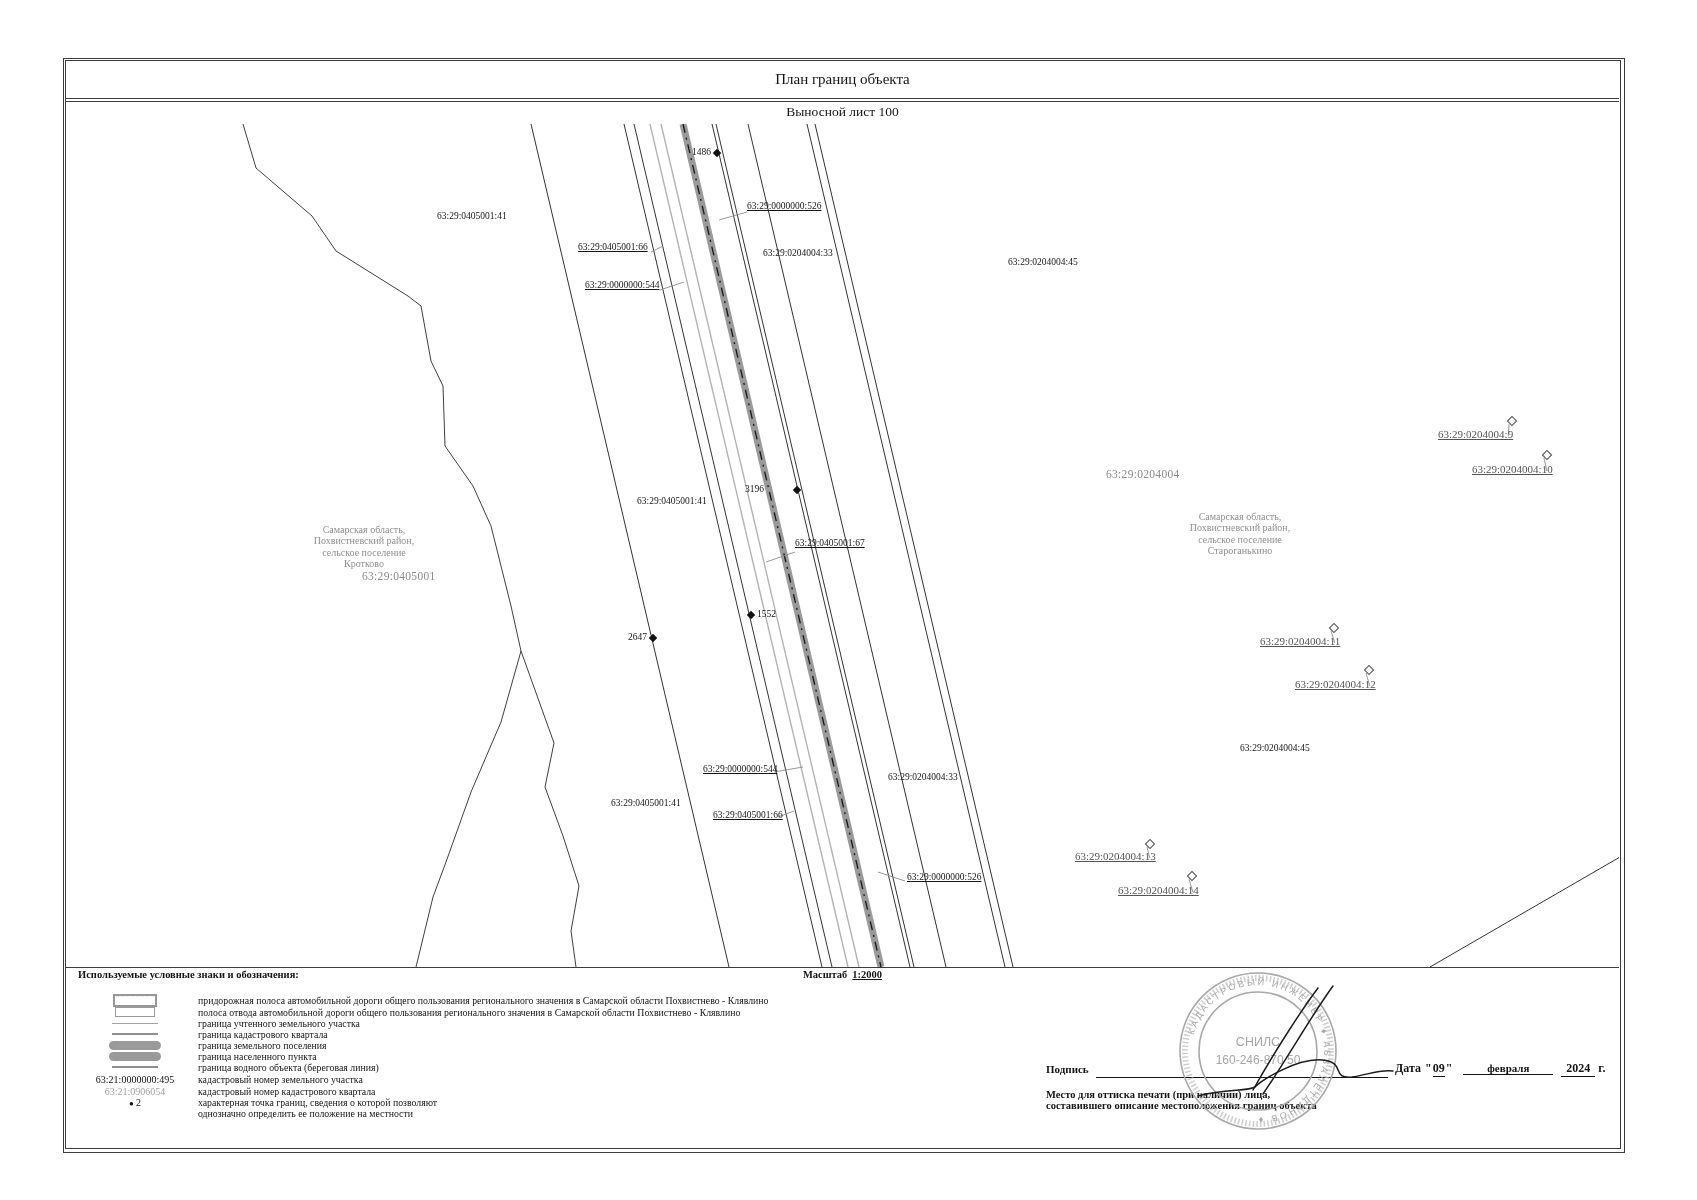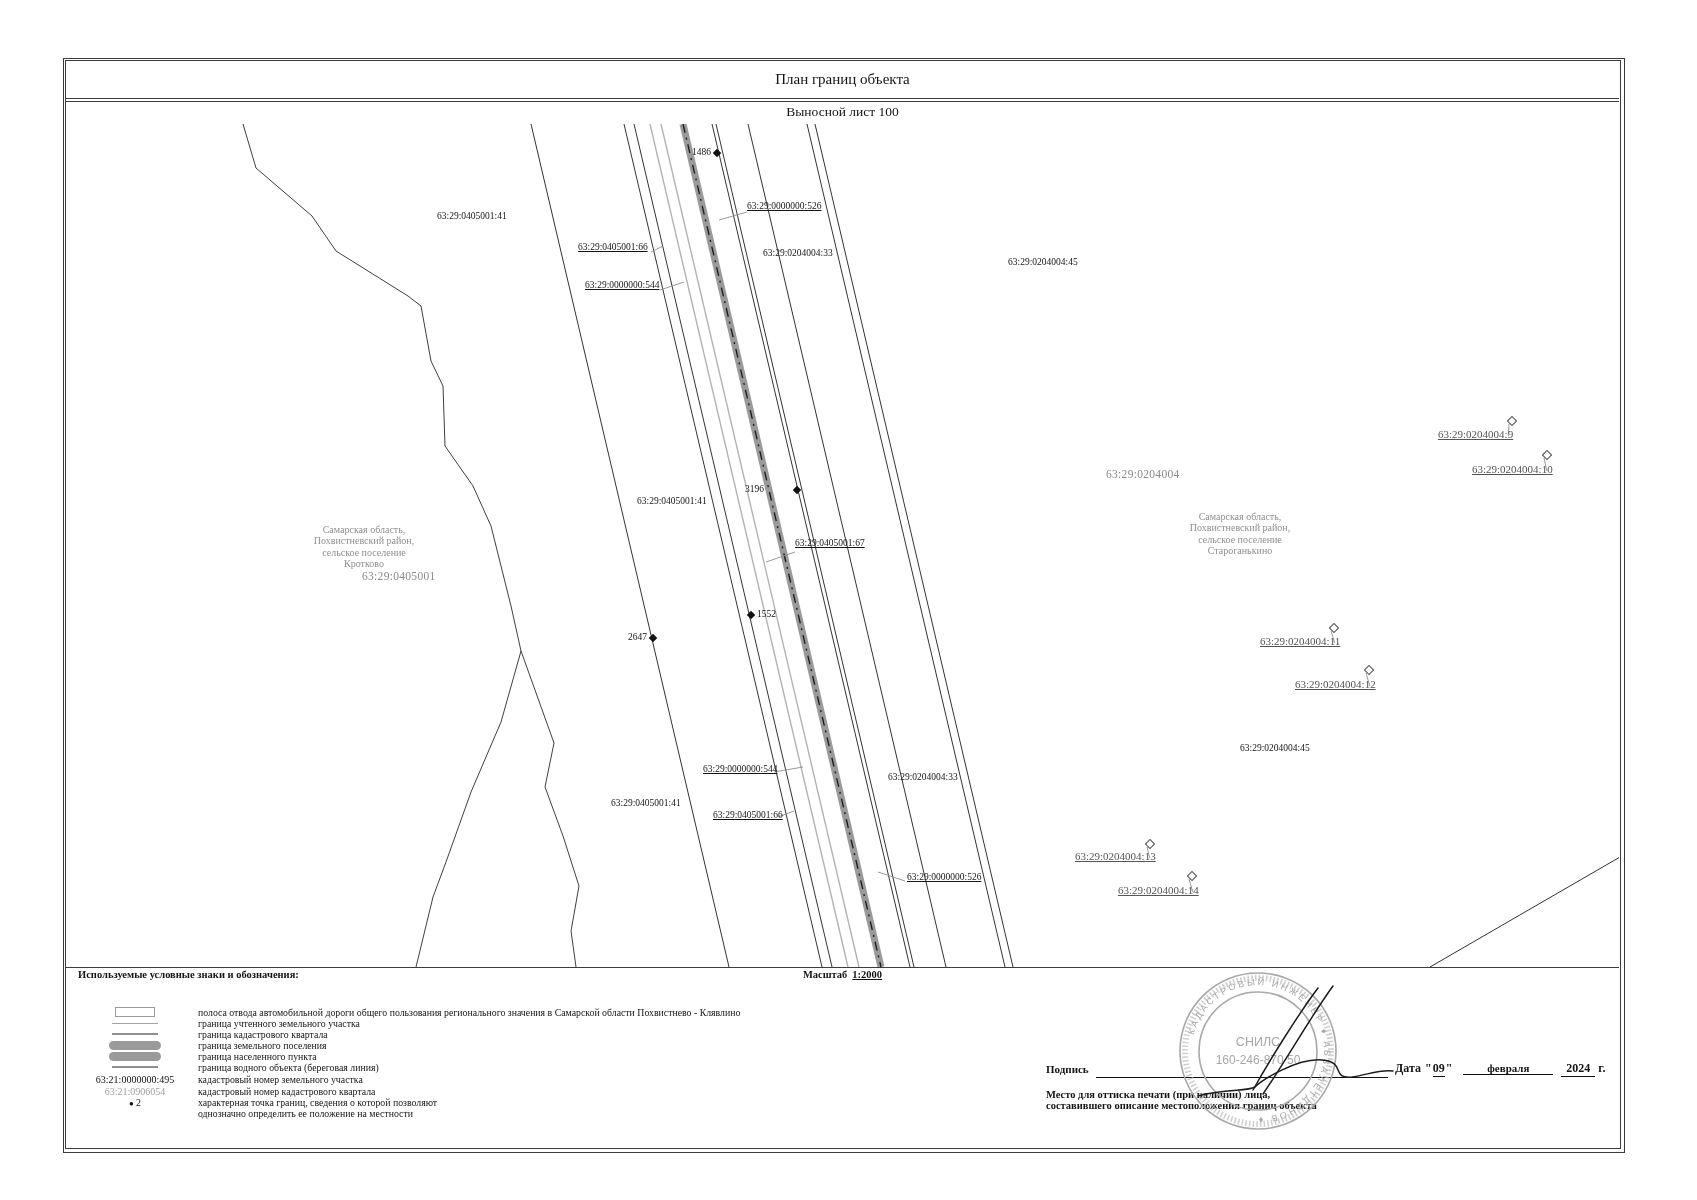--- a/index.html
+++ b/index.html
@@ -171,20 +171,26 @@
       <div class="dlabel u" style="left: 1295px; top: 678px;">63:29:0204004:12</div>
       <div class="dlabel u" style="left: 1075px; top: 850px;">63:29:0204004:13</div>
       <div class="dlabel u" style="left: 1118px; top: 884px;">63:29:0204004:14</div>
     </div>
 
   <div class="legend-header">Используемые условные знаки и обозначения:</div>
   <div class="scale-row">
     <span>Масштаб</span><span class="val">1:2000</span>
   </div>
   <div id="legend-rows">
+      <div class="leg-row" style="top: 994px;">
+        <div class="sym-cell">
+          <div class="sym-rect-dashed"></div>
+        </div>
+        <div class="leg-text">придорожная полоса автомобильной дороги общего пользования регионального значения в Самарской области Похвистнево - Клявлино</div>
+      </div>
       <div class="leg-row" style="top: 1006px;">
         <div class="sym-cell">
           <div class="sym-rect"></div>
         </div>
         <div class="leg-text">полоса отвода автомобильной дороги общего пользования регионального значения в Самарской области Похвистнево - Клявлино</div>
       </div>
       <div class="leg-row" style="top: 1017px;">
         <div class="sym-cell">
           <div class="sym-line-thin"></div>
         </div>

